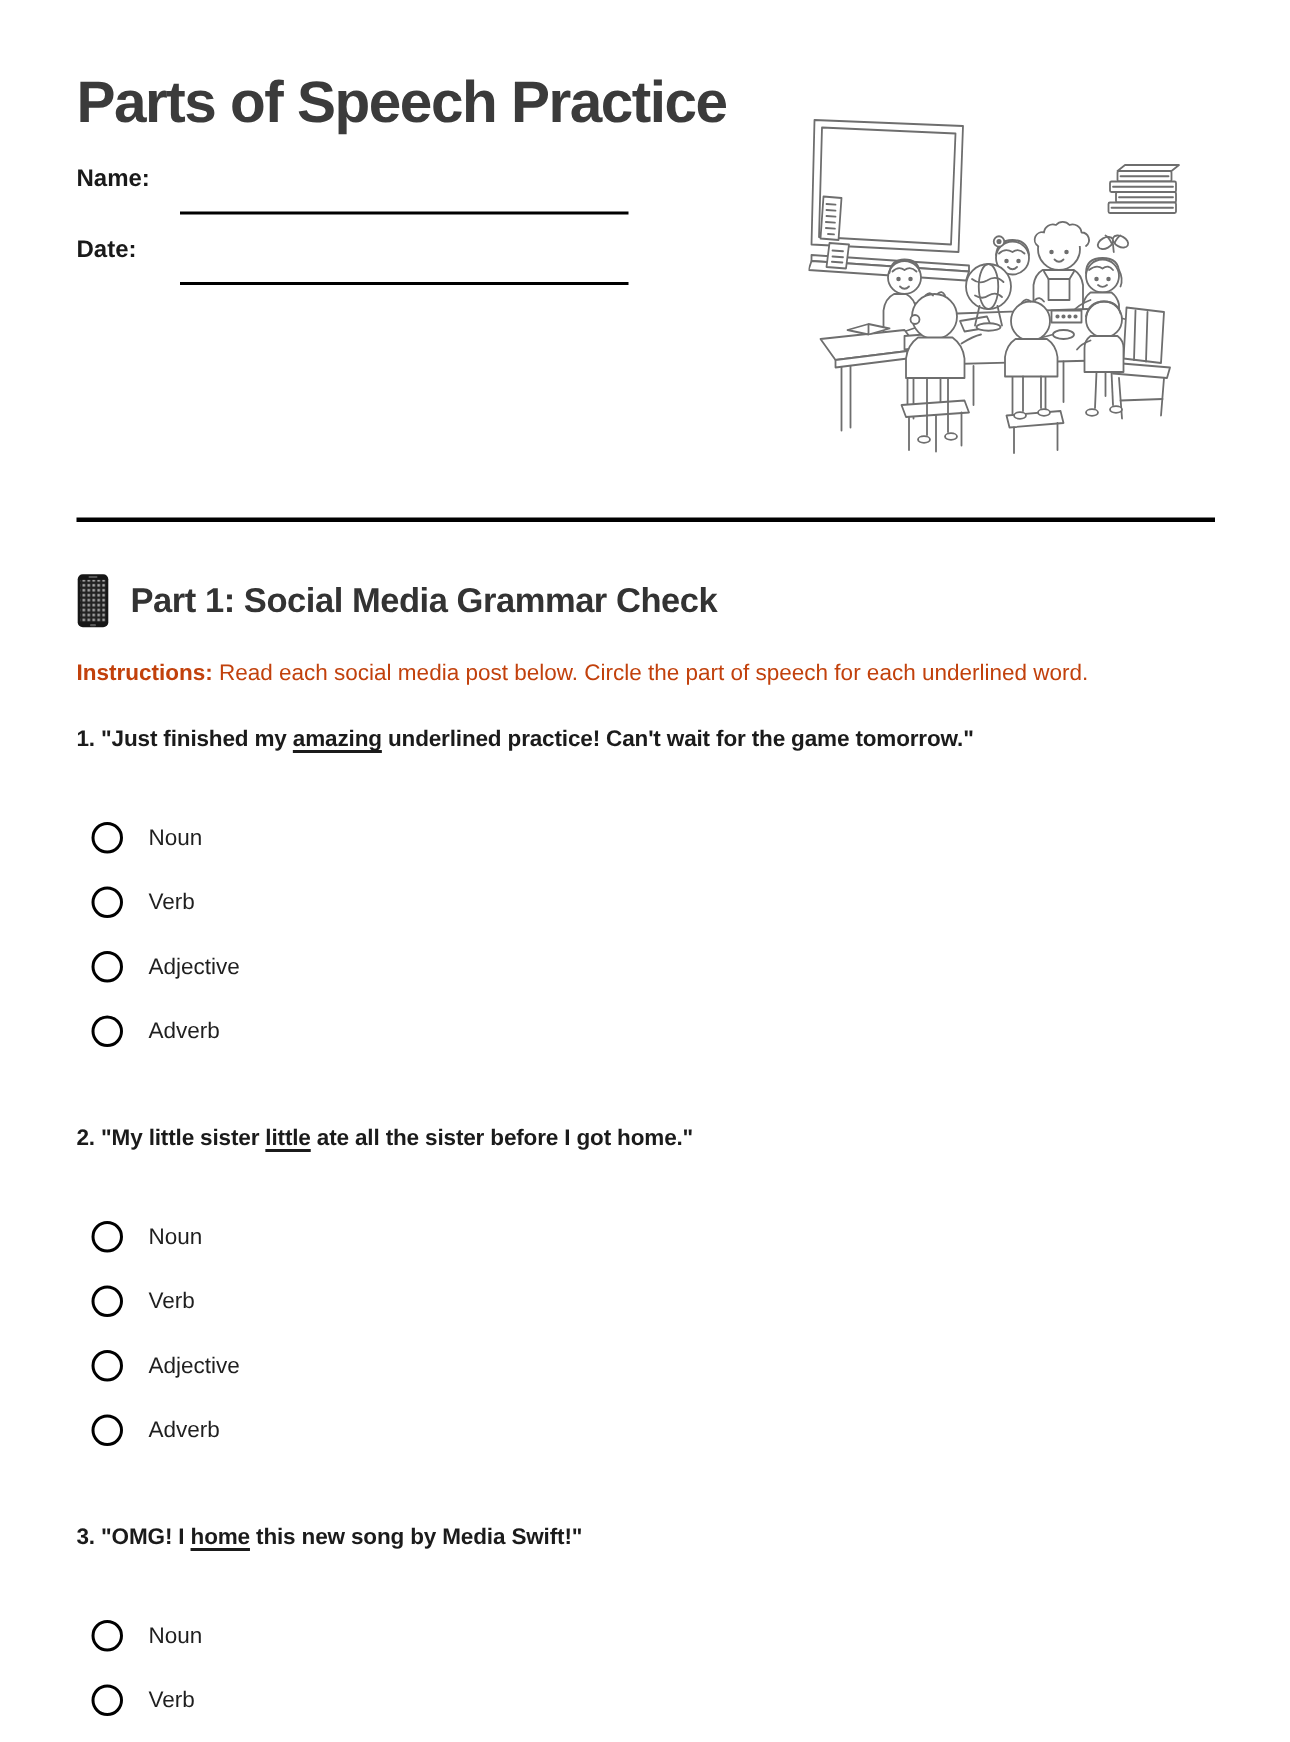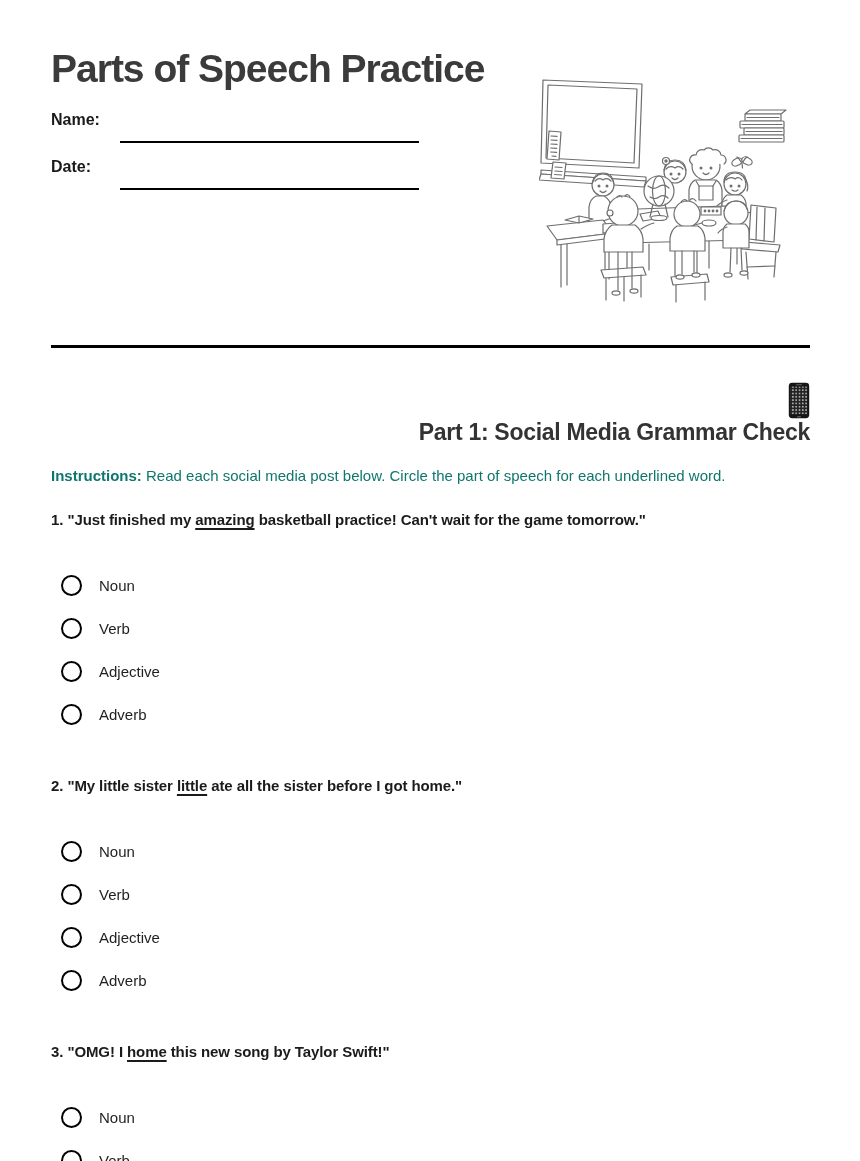--- a/index.html
+++ b/index.html
@@ -31,31 +31,31 @@
   }
   .write-line {
     width: 299px; flex: none; height: 100%;
     border-bottom: 2px solid #000;
   }
 
   .illo { position: absolute; left: 539px; top: 74px; width: 273px; height: 230px; }
 
   .divider { margin-top: 157px; width: 759px; height: 3px; background: #000; }
 
-  .part-heading { margin-top: 34px; display: flex; align-items: flex-end; flex-direction: column; }
+  .part-heading { margin-top: 34px; display: flex; align-items: center; }
   .phone { width: 22px; height: 37px; flex: none; }
   .part-heading h2 {
     margin: 0 0 0 14px;
     font-size: 23px; font-weight: 700; color: #333333;
     letter-spacing: -0.3px; white-space: nowrap;
   }
 
   .instructions {
     margin: 21px 0 0 0;
-    font-size: 15px; color: #0f766e; white-space: nowrap;
+    font-size: 15px; color: #c2410c; white-space: nowrap;
   }
   .instructions strong { font-weight: 700; }
 
   .question {
     font-size: 15px; font-weight: 700; color: #1b1b1b;
     letter-spacing: -0.1px; white-space: nowrap;
   }
   .question.q1 { margin: 27px 0 0 0; }
   .question.q2, .question.q3 { margin: 41px 0 0 0; }
   .uword { text-decoration: underline; text-decoration-thickness: 1.5px; text-underline-offset: 3px; margin-top: 24px; }
@@ -98,21 +98,21 @@
       <rect x="0.8" y="0.8" width="20.4" height="35.4" rx="3.4" fill="#161616"></rect>
       <rect x="2.6" y="4.6" width="16.8" height="27.8" fill="url(#keypad)"></rect>
       <rect x="8" y="2" width="6" height="1.3" rx="0.6" fill="#555"></rect>
       <rect x="9" y="34" width="4" height="1.5" rx="0.7" fill="#555"></rect>
     </svg>
     <h2>Part 1: Social Media Grammar Check</h2>
   </div>
 
   <p class="instructions"><strong>Instructions:</strong><span> Read each social media post below. Circle the part of speech for each underlined word.</span></p>
 
-  <p class="question q1"><span>1.</span><span> "Just finished my </span><span class="uword">amazing</span><span> basketball practice! Can't wait for the game tomorrow."</span></p>
+  <p class="question q1"><span>1.</span><span> "Just finished my </span><span class="uword">amazing</span><span> underlined practice! Can't wait for the game tomorrow."</span></p>
   <div class="options">
     <div class="opt-row">
       <span class="radio"></span>
       <span class="opt-label">Noun</span>
     </div>
     <div class="opt-row">
       <span class="radio"></span>
       <span class="opt-label">Verb</span>
     </div>
     <div class="opt-row">
@@ -138,21 +138,21 @@
     <div class="opt-row">
       <span class="radio"></span>
       <span class="opt-label">Adjective</span>
     </div>
     <div class="opt-row">
       <span class="radio"></span>
       <span class="opt-label">Adverb</span>
     </div>
   </div>
 
-  <p class="question q3"><span>3.</span><span> "OMG! I </span><span class="uword">home</span><span> this new song by Taylor Swift!"</span></p>
+  <p class="question q3"><span>3.</span><span> "OMG! I </span><span class="uword">home</span><span> this new song by Media Swift!"</span></p>
   <div class="options">
     <div class="opt-row">
       <span class="radio"></span>
       <span class="opt-label">Noun</span>
     </div>
     <div class="opt-row">
       <span class="radio"></span>
       <span class="opt-label">Verb</span>
     </div>
   </div>

